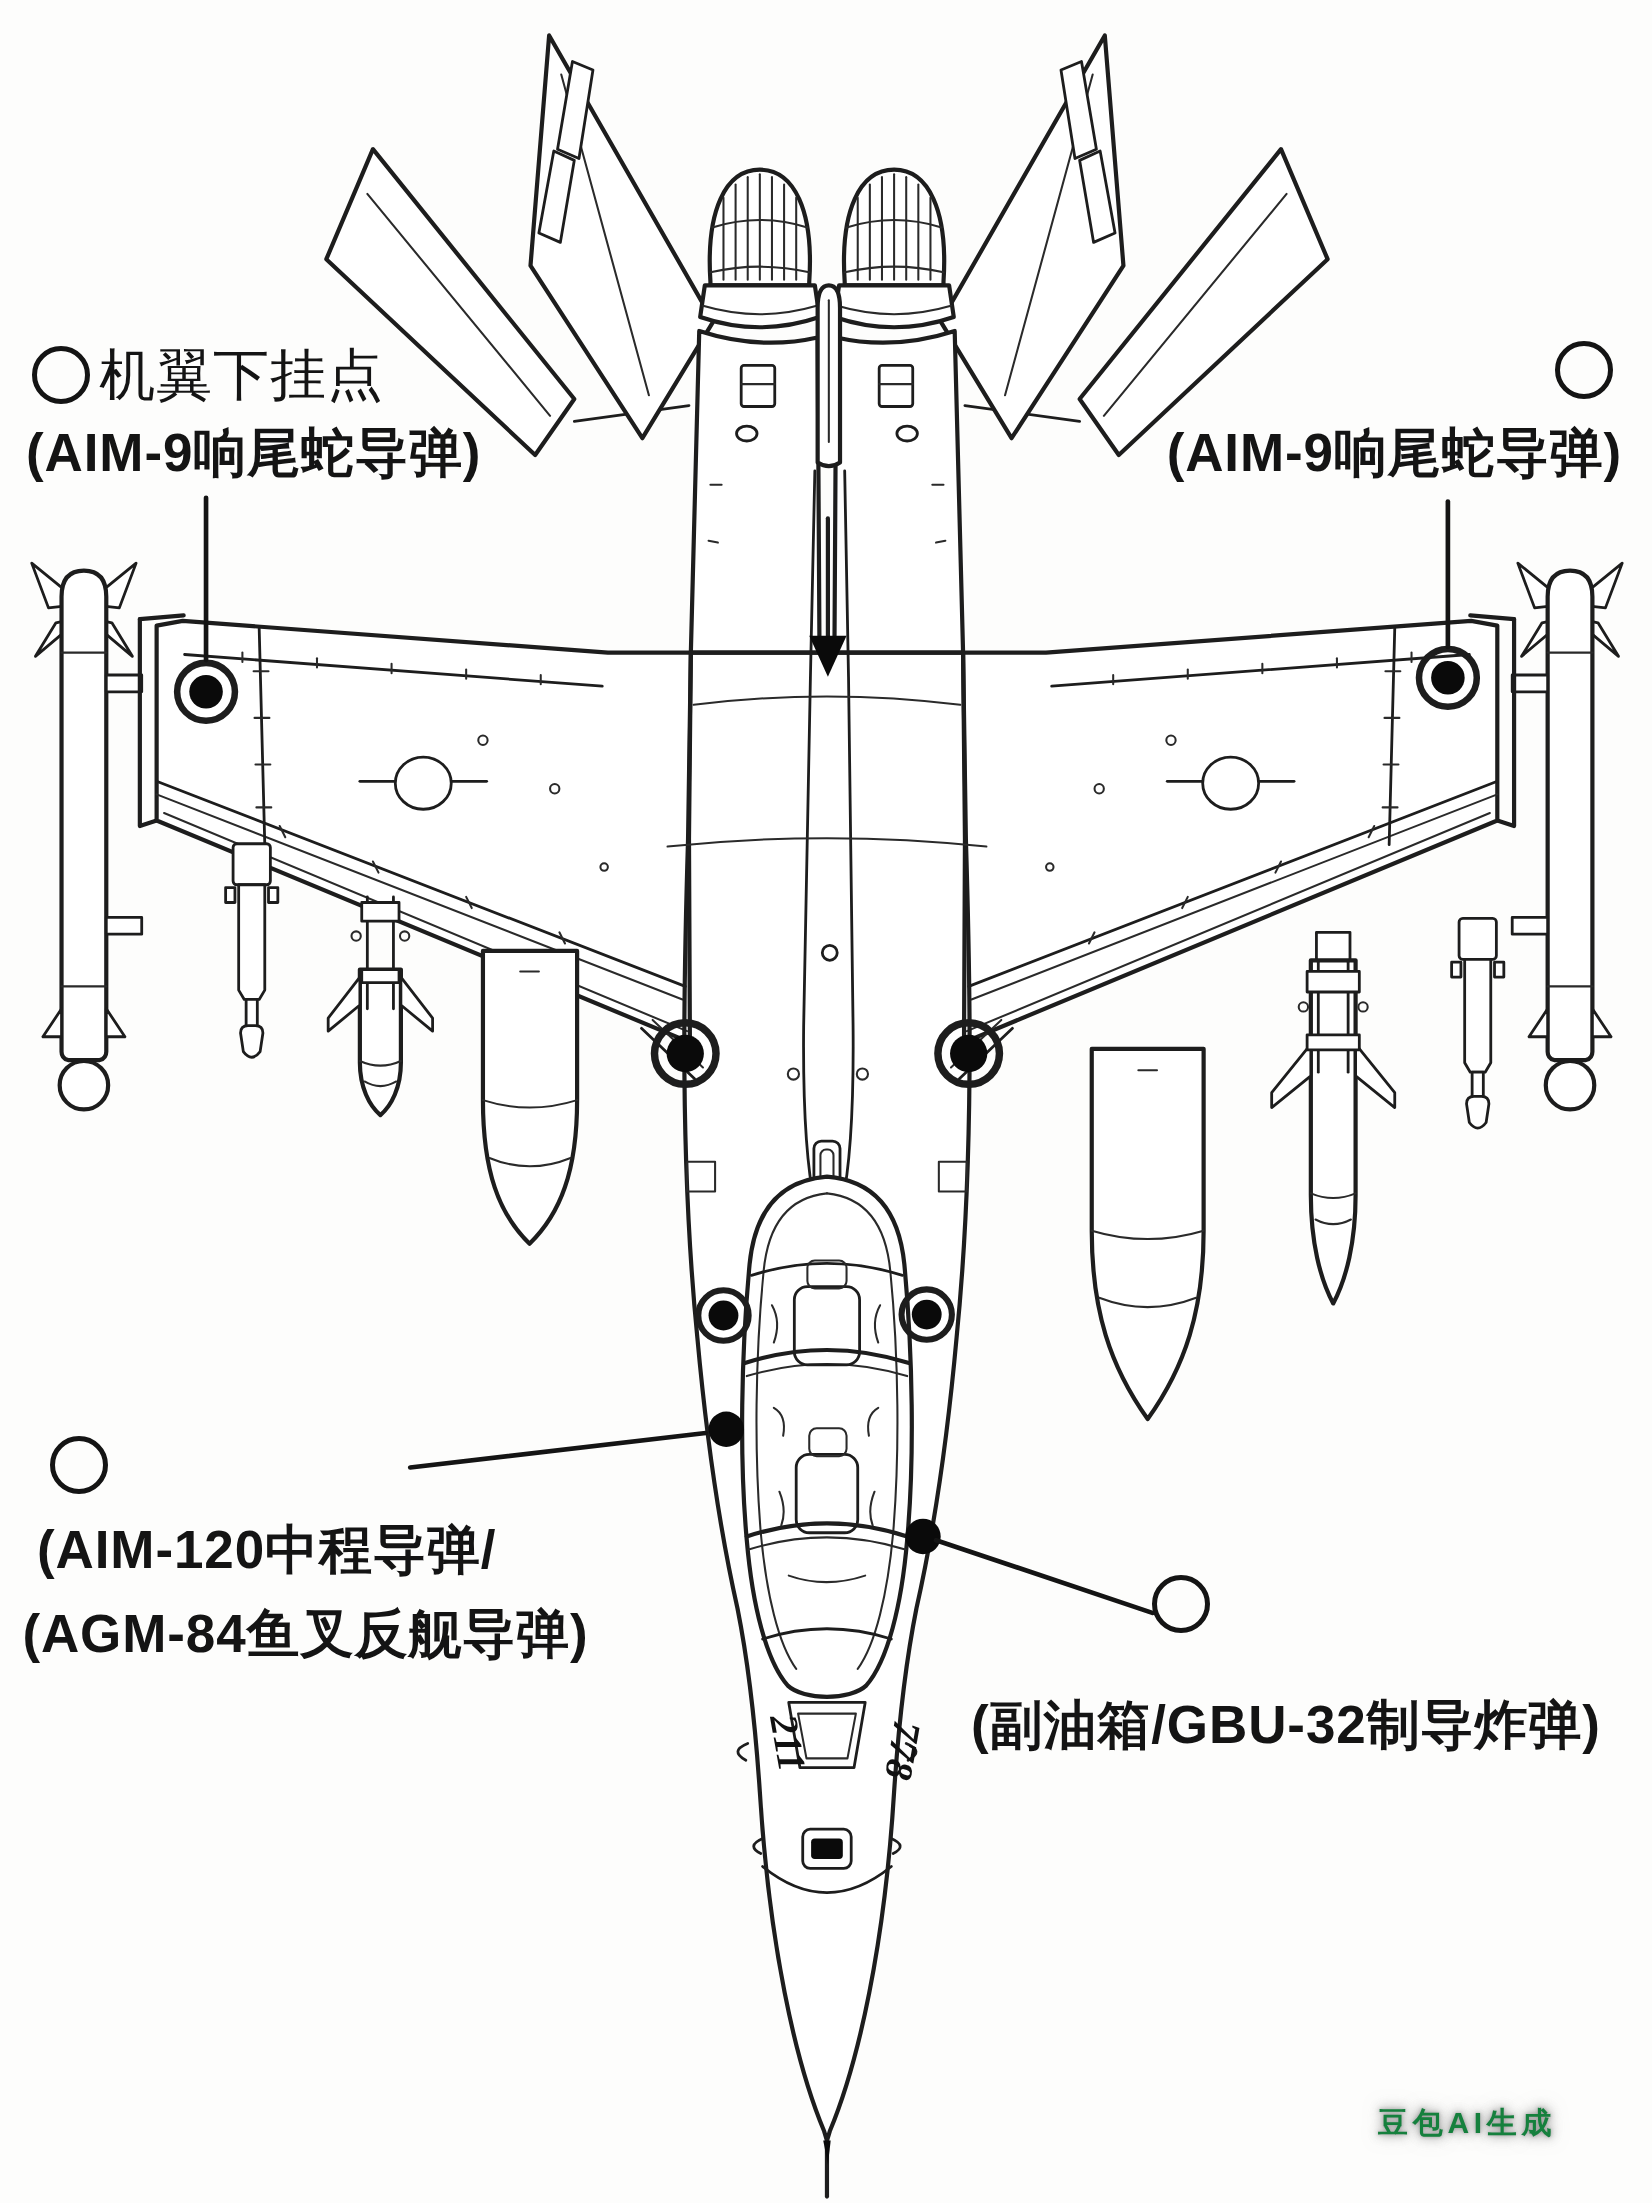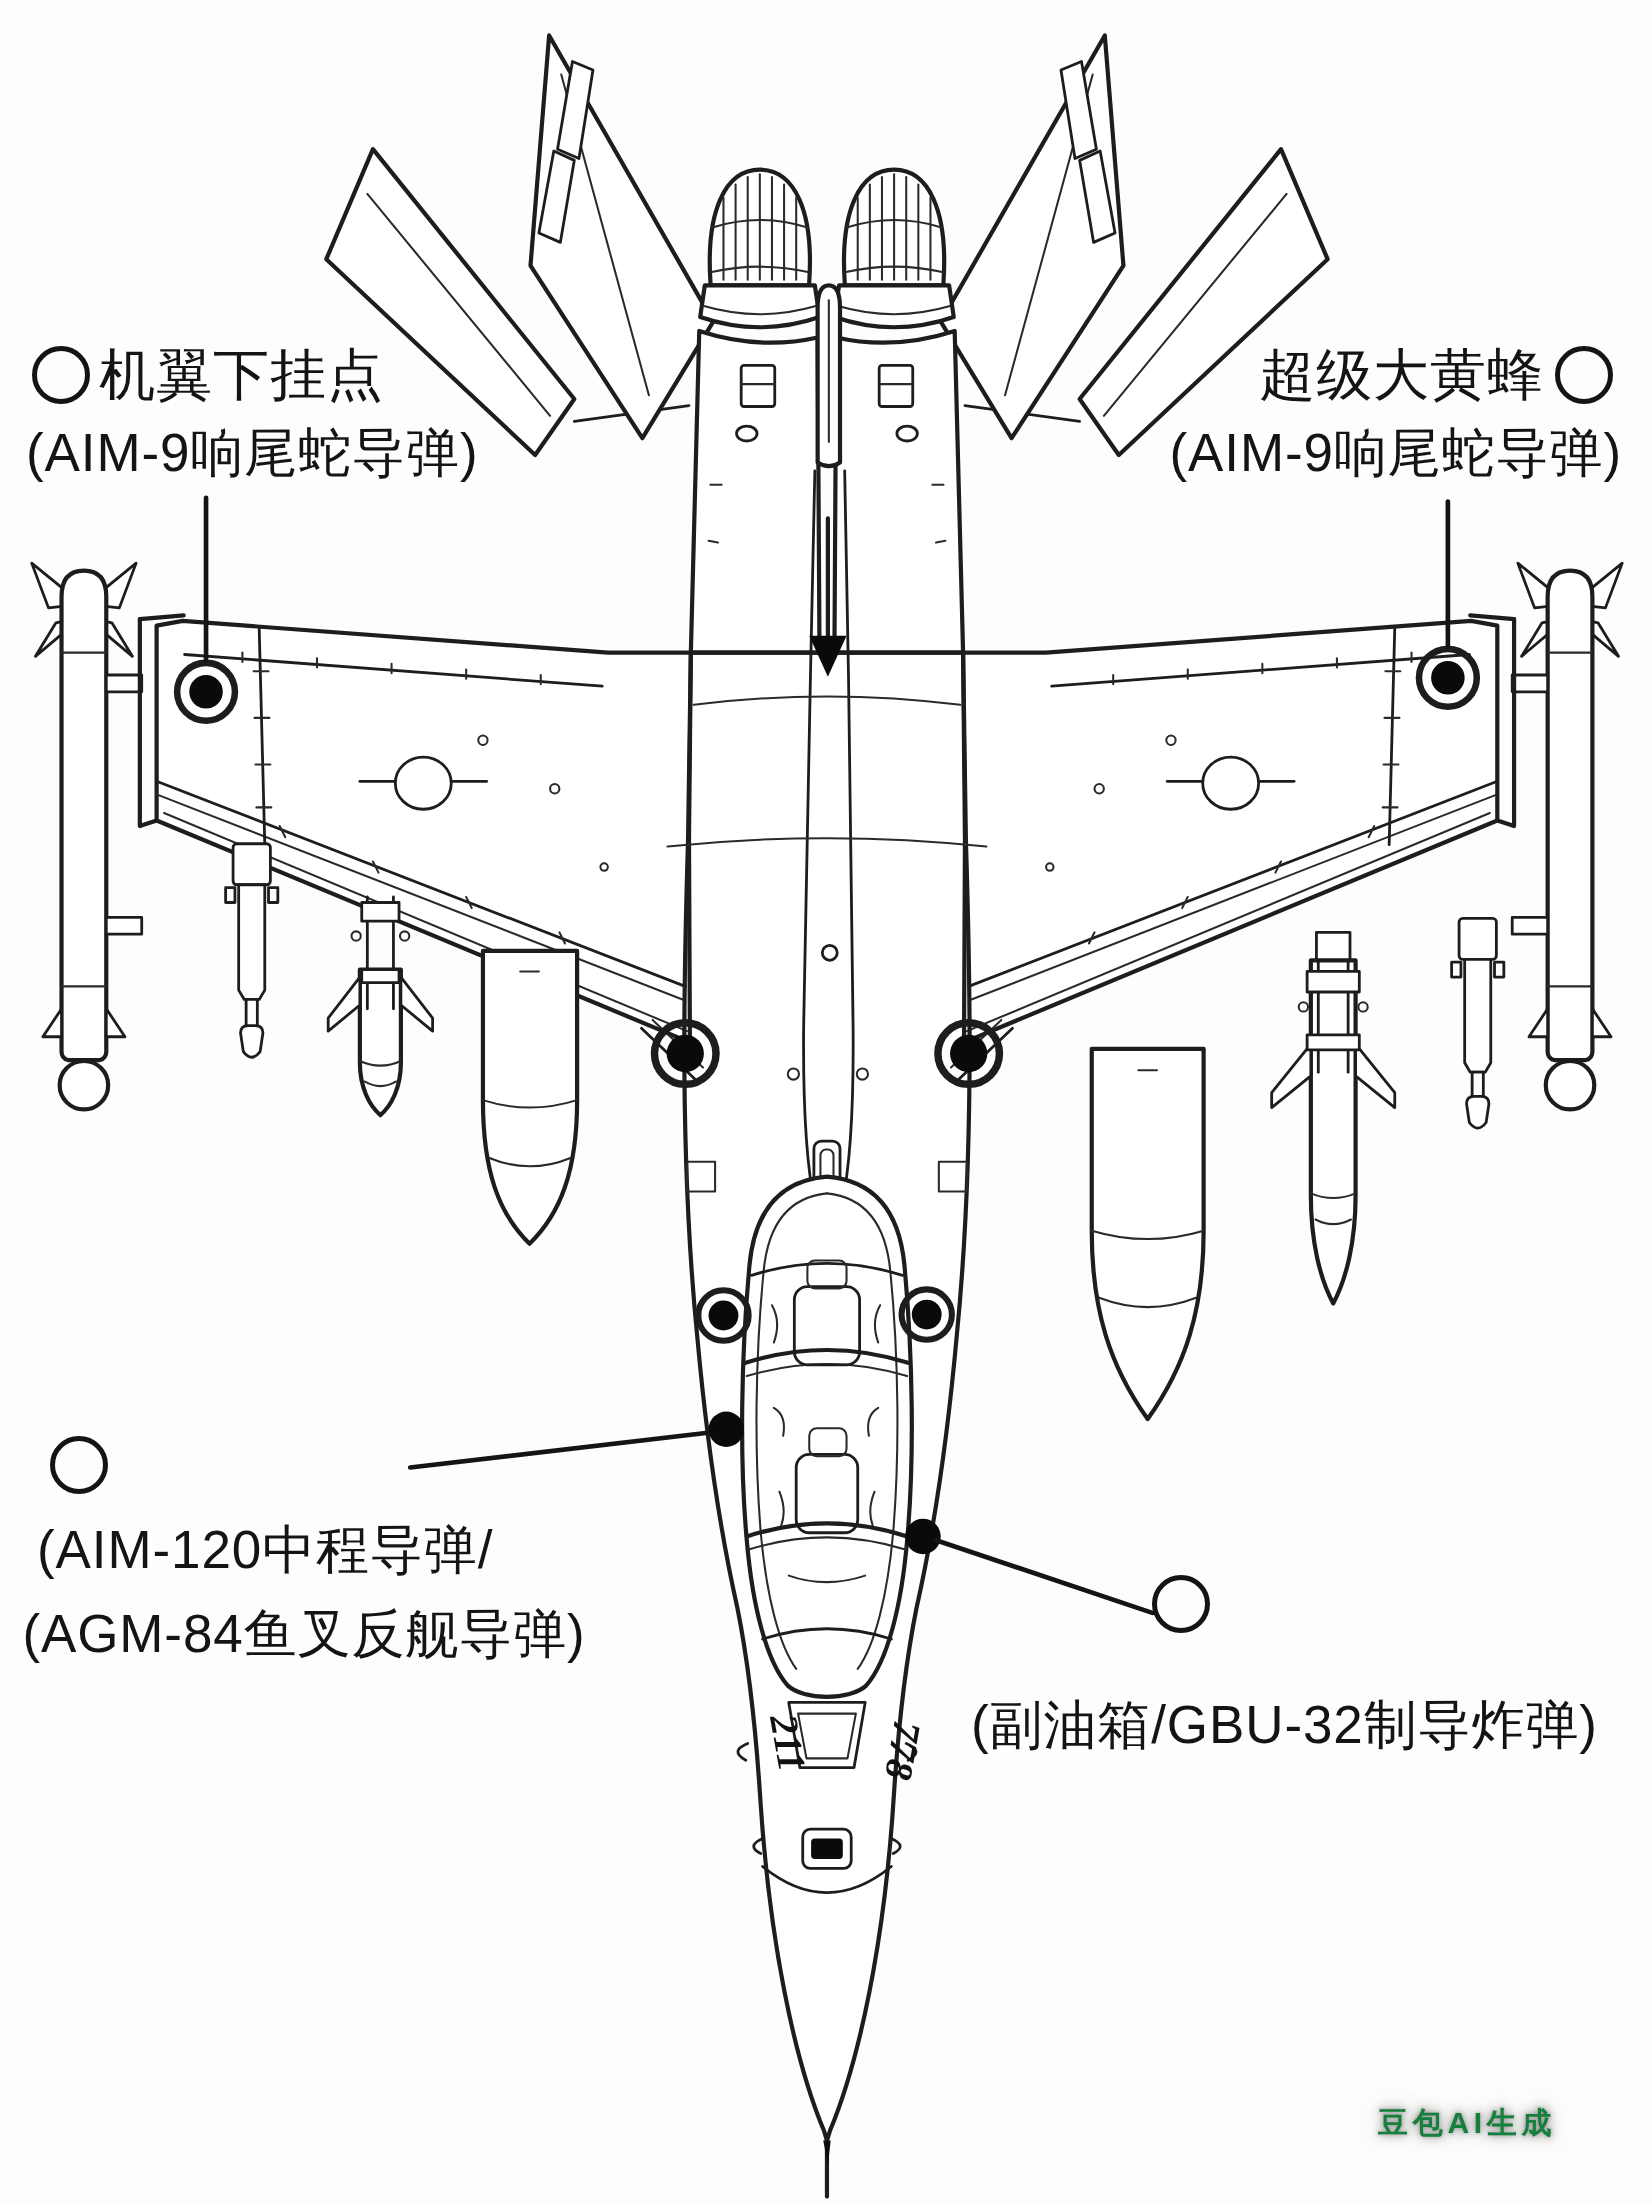--- a/index.html
+++ b/index.html
@@ -1,21 +1,21 @@
 <!DOCTYPE html>
 <html style="font-size:15px"><head>
 <meta charset="utf-8">
 <style>
   html,body{margin:0;padding:0;background:#e8e8e8;}
   .stage{position:relative;width:1653px;height:2204px;background:#fdfdfc;overflow:hidden;
          font-family:"Liberation Sans","DejaVu Sans",sans-serif;}
   .stage svg{position:absolute;left:0;top:0;width:1653px;height:2204px;}
   .lbl{position:absolute;color:#141414;font-size:56px;font-weight:500;letter-spacing:0.9px;
        white-space:nowrap;display:flex;align-items:center;line-height:1.2;}
-  .lbl.sub{font-size:53px;font-weight:400;}
+  .lbl.sub{font-size:53px;font-weight:700;}
   .circle-glyph{display:inline-block;width:58px;height:58px;border:5.6px solid #141414;
        border-radius:50%;box-sizing:border-box;background:transparent;}
   .gap-r{margin-right:9.3px;} .gap-l{margin-left:11.2px;}
   .watermark{position:absolute;left:1378px;top:2103px;font-size:30px;font-weight:700;
        letter-spacing:4.7px;color:#15803d;
        text-shadow:0 0 9.3px rgba(140,140,140,.85),0 0 3.7px rgba(120,120,120,.6),0 0 17px rgba(160,160,160,.7);}
   
   .s4{fill:none;stroke:#1d1d1d;stroke-width:4.5;stroke-linejoin:round;stroke-linecap:round;}
   .s3{fill:none;stroke:#1d1d1d;stroke-width:3;stroke-linejoin:round;stroke-linecap:round;}
   .s2{fill:none;stroke:#2a2a2a;stroke-width:2.2;stroke-linejoin:round;stroke-linecap:round;}
@@ -287,21 +287,20 @@
 
   <div class="lbl" style="left:32px;top:341px;">
     <span class="circle-glyph gap-r"></span>
     <span>机翼下挂点</span>
   </div>
   <div class="lbl sub" style="left:26px;top:421px;">
     <span>(AIM-9响尾蛇导弹)</span>
   </div>
 
   <div class="lbl" style="right:40px;top:341px;">
-    <span>超级大黄蜂</span>
     <span class="circle-glyph gap-l"></span>
   </div>
   <div class="lbl sub" style="right:31px;top:421px;">
     <span>(AIM-9响尾蛇导弹)</span>
   </div>
 
   <div class="lbl" style="left:50px;top:1436px;">
     <span class="circle-glyph gap-r"></span>
   </div>
   <div class="lbl sub" style="left:37px;top:1518px;">

